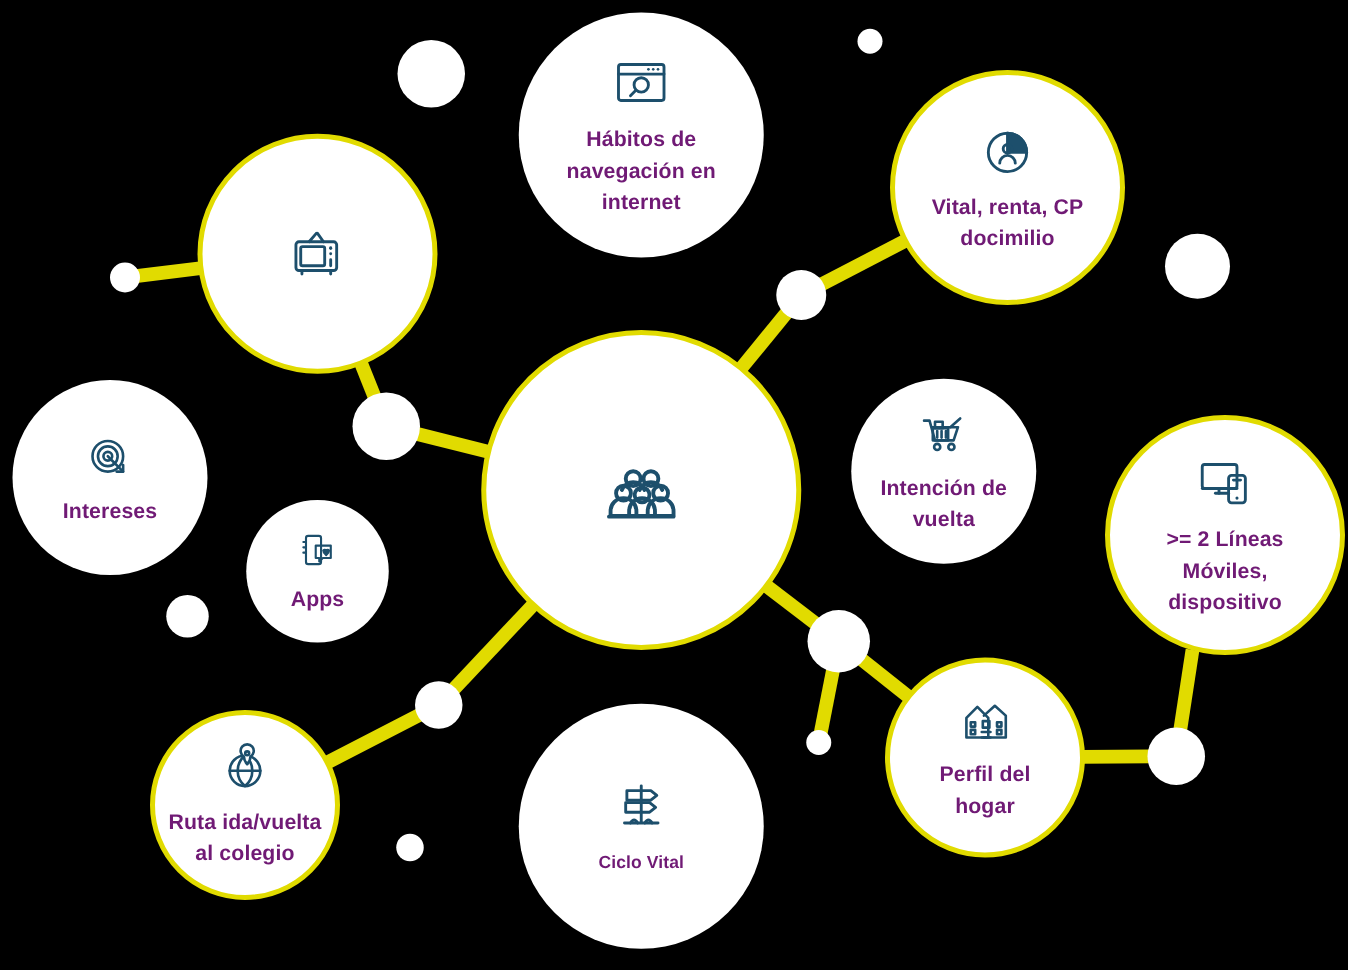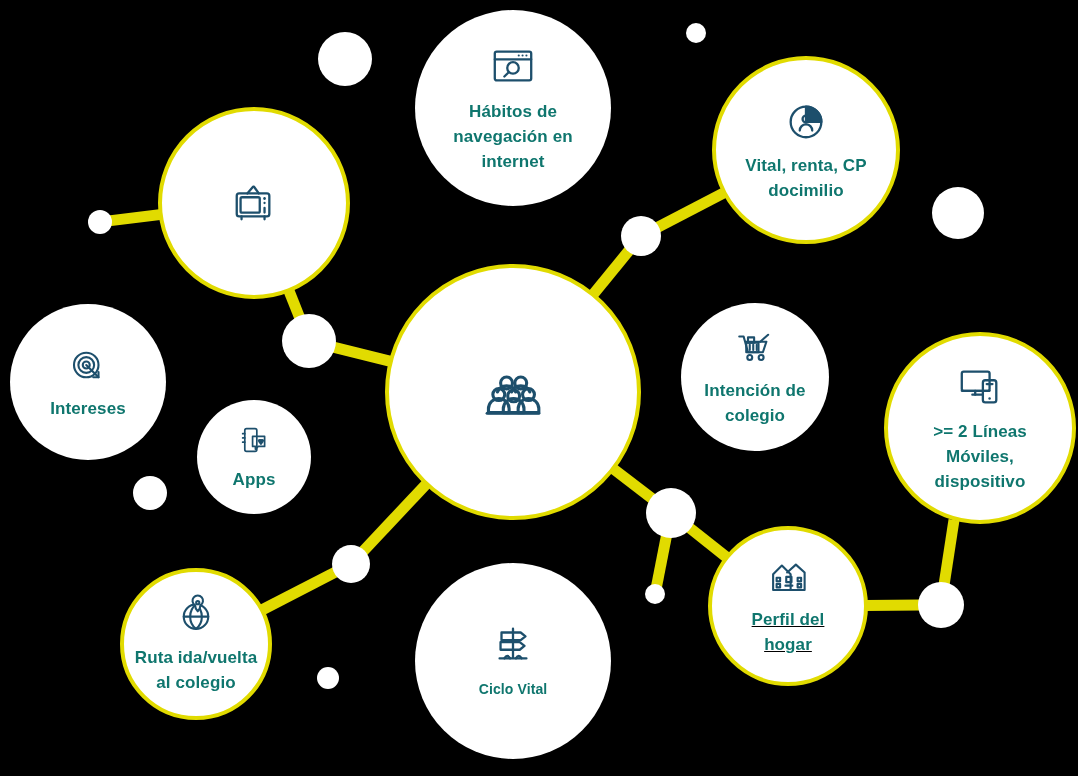--- a/index.html
+++ b/index.html
@@ -38,21 +38,21 @@
     text-align: center;
   }
   .node.ring {
     border: 4px solid #e1db00;
   }
   .node .icon {
     display: block;
     line-height: 0;
   }
   .node .label {
-    color: #0f766e;
+    color: #701a75;
     font-weight: bold;
     letter-spacing: 0.1px;
   }
   .dot {
     position: absolute;
     border-radius: 50%;
     background: #ffffff;
   }
   svg { display: block; }
 </style>
@@ -166,39 +166,39 @@
             <line x1="18" y1="21.5" x2="18" y2="27.5"></line>
             <line x1="22" y1="21.5" x2="22" y2="27.5"></line>
             <line x1="26" y1="21.5" x2="26" y2="27.5"></line>
             <rect x="16" y="13" width="7" height="6"></rect>
             <path d="M30 18 L39 10"></path>
             <circle cx="18" cy="36" r="2.8"></circle>
             <circle cx="31" cy="36" r="2.8"></circle>
           </svg>
         </span>
         <div class="label" style="font-size: 17px; line-height: 25px; margin-top: 10px; white-space: pre-line;">Intención de
-colegio</div>
+vuelta</div>
       </div>
       <div class="node ring" style="left: 884px; top: 332px; width: 192px; height: 192px;">
         <span class="icon">
           <svg width="46" height="46" viewBox="0 0 48 48" fill="none" stroke="#1d4f6c" stroke-width="2.4" stroke-linecap="round" stroke-linejoin="round">
             <rect x="5" y="9" width="29" height="20" rx="2"></rect>
             <path d="M16 33 h11"></path>
             <path d="M19 29 v4"></path>
             <path d="M5 29 h29"></path>
             <rect x="27" y="18" width="14" height="23" rx="2.5"></rect>
             <line x1="31" y1="22" x2="37" y2="22"></line>
             <circle cx="34" cy="37" r="1.3" fill="#1d4f6c" stroke="none"></circle>
           </svg>
         </span>
         <div class="label" style="font-size: 17px; line-height: 25px; margin-top: 10px; white-space: pre-line;">&gt;= 2 Líneas
 Móviles,
 dispositivo</div>
       </div>
-      <div class="node ring" style="left: 708px; top: 526px; width: 160px; height: 160px; text-decoration: underline;">
+      <div class="node ring" style="left: 708px; top: 526px; width: 160px; height: 160px;">
         <span class="icon">
           <svg width="42" height="42" viewBox="0 0 48 48" fill="none" stroke="#1d4f6c" stroke-width="2.4" stroke-linecap="round" stroke-linejoin="round">
             <path d="M7 22 L17 12 L27 22 v18 H7 z"></path>
             <path d="M23 20 L33 11 L43 20 v20 H23"></path>
             <rect x="11" y="26" width="4" height="4"></rect>
             <rect x="11" y="33" width="4" height="4"></rect>
             <rect x="35" y="26" width="4" height="4"></rect>
             <rect x="35" y="33" width="4" height="4"></rect>
             <rect x="22" y="25" width="6" height="6"></rect>
             <path d="M21 40 h8"></path>

